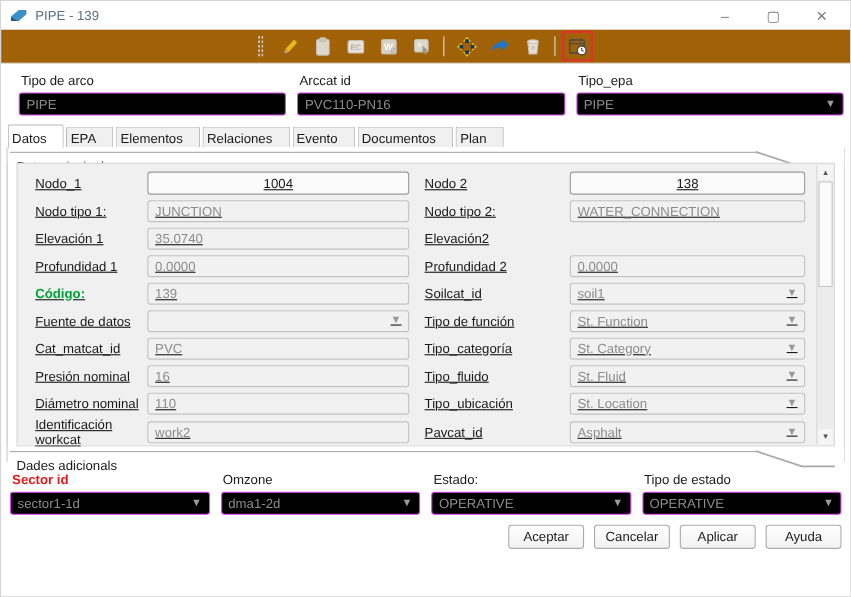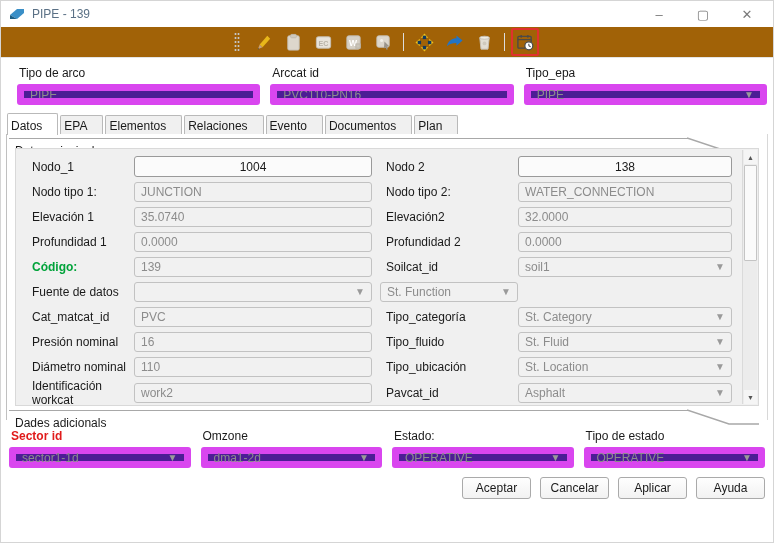--- a/index.html
+++ b/index.html
@@ -22,21 +22,21 @@
     background-size:3px 4px; }
   .tbtn { width:26px; height:26px; display:flex; align-items:center; justify-content:center; margin:0 2px; position:relative; }
   .tbtn svg { width:19px; height:19px; }
   .tsep { width:1px; height:18px; background:#dcdcdc; margin:0 5px; }
   .redbox { position:absolute; inset:-1px; border:2px solid #e0312f; border-radius:2px; }
   
   .topform { display:flex; gap:10px; padding:6px 6px 7px 16px; background:#fff; }
   .tfgroup { flex:1; }
   .tfgroup .lbl { display:block; margin:2px 0 4px 2px; color:#1a1a1a; }
   .field, .selfield {
-    height:21px; width:100%; background:#4c1d95; border:7px solid #d946ef;
+    height:21px; width:100%; background:#000000; border:1px solid #d946ef;
     border-radius:3px; color:#8c8c8c; font-size:12px; padding:0 6px;
     font-family:"Liberation Sans", sans-serif; display:flex; align-items:center;
   }
   input.field { display:block; line-height:19px; }
   .selfield { justify-content:space-between; }
   .sarrow { color:#9a9a9a; font-size:10px; line-height:1; }
   
   .tabstrip { display:flex; align-items:flex-end; padding-left:6px; height:22px; }
   .tab {
     padding:3px 15px 3px 3px; border:1px solid #b9b9b9; border-bottom:none;
@@ -45,21 +45,21 @@
   }
   .tab.active { background:#ffffff; height:22px; top:1px; z-index:3; padding-top:5px; }
   
   .tabpanel { border-left:1px solid #c0c0c0; border-right:1px solid #d8d8d8; margin:0 5px; background:#fff; position:relative; z-index:2; }
   .sechdr { position:relative; height:14px; padding:10px 0 0 8px; background:#fff; }
   .sechdr .topline { position:absolute; left:2px; right:78px; top:4px; border-top:1px solid #a8a8a8; }
   .sechdr .slant { position:absolute; right:8px; top:3px; width:72px; height:18px; }
   .sechdr .label { font-size:12px; color:#1a1a1a; }
   
   .scrollarea { margin:0 8px; height:258px; background:#f0f0f0; border:1px solid #d9d9d9; position:relative; padding:5px 26px 5px 10px; }
-  .frow { display:grid; grid-template-columns:108px 238px 8px 138px 1fr; align-items:center; height:25px; }
+  .frow { display:grid; grid-template-columns:108px 238px 8px 138px 1fr; align-items:center; height:25px;text-decoration:underline; }
   .flabel { color:#1a1a1a; padding-left:6px; }
   .flabel.green { color:#00a33a; font-weight:bold; }
   .frow .field, .frow .selfield { height:20px; background:#f1f1f1; border:1px solid #c2c2c2; }
   .btnfield {
     height:21px; background:#fbfbfb; border:1px solid #9a9a9a; border-radius:3px;
     display:flex; align-items:center; justify-content:center; color:#1a1a1a;
   }
   
   .vscroll { position:absolute; top:1px; bottom:1px; right:1px; width:15px; background:#ececec; border-left:1px solid #dadada; }
   .varrow { position:absolute; left:1px; width:13px; height:14px; background:#f5f5f5; display:flex; align-items:center; justify-content:center; font-size:7px; color:#555; }
@@ -233,21 +233,20 @@
       <span></span>
       <span class="flabel">Nodo tipo 2:</span>
       <input class="field" readonly="" value="WATER_CONNECTION" style="">
     </div>
 
     <div class="frow">
       <span class="flabel">Elevación 1</span>
       <input class="field" readonly="" value="35.0740" style="">
       <span></span>
       <span class="flabel">Elevación2</span>
-      <input class="field" readonly="" value="32.0000" style="">
     </div>
 
     <div class="frow">
       <span class="flabel">Profundidad 1</span>
       <input class="field" readonly="" value="0.0000" style="">
       <span></span>
       <span class="flabel">Profundidad 2</span>
       <input class="field" readonly="" value="0.0000" style="">
     </div>
 
@@ -262,20 +261,21 @@
       </div>
     </div>
 
     <div class="frow">
       <span class="flabel">Fuente de datos</span>
       <div class="selfield">
         <span></span>
         <span class="sarrow">▼</span>
       </div>
       <span></span>
+      <span class="flabel">Tipo de función</span>
       <div class="selfield">
         <span>St. Function</span>
         <span class="sarrow">▼</span>
       </div>
     </div>
 
     <div class="frow">
       <span class="flabel">Cat_matcat_id</span>
       <input class="field" readonly="" value="PVC" style="">
       <span></span>

